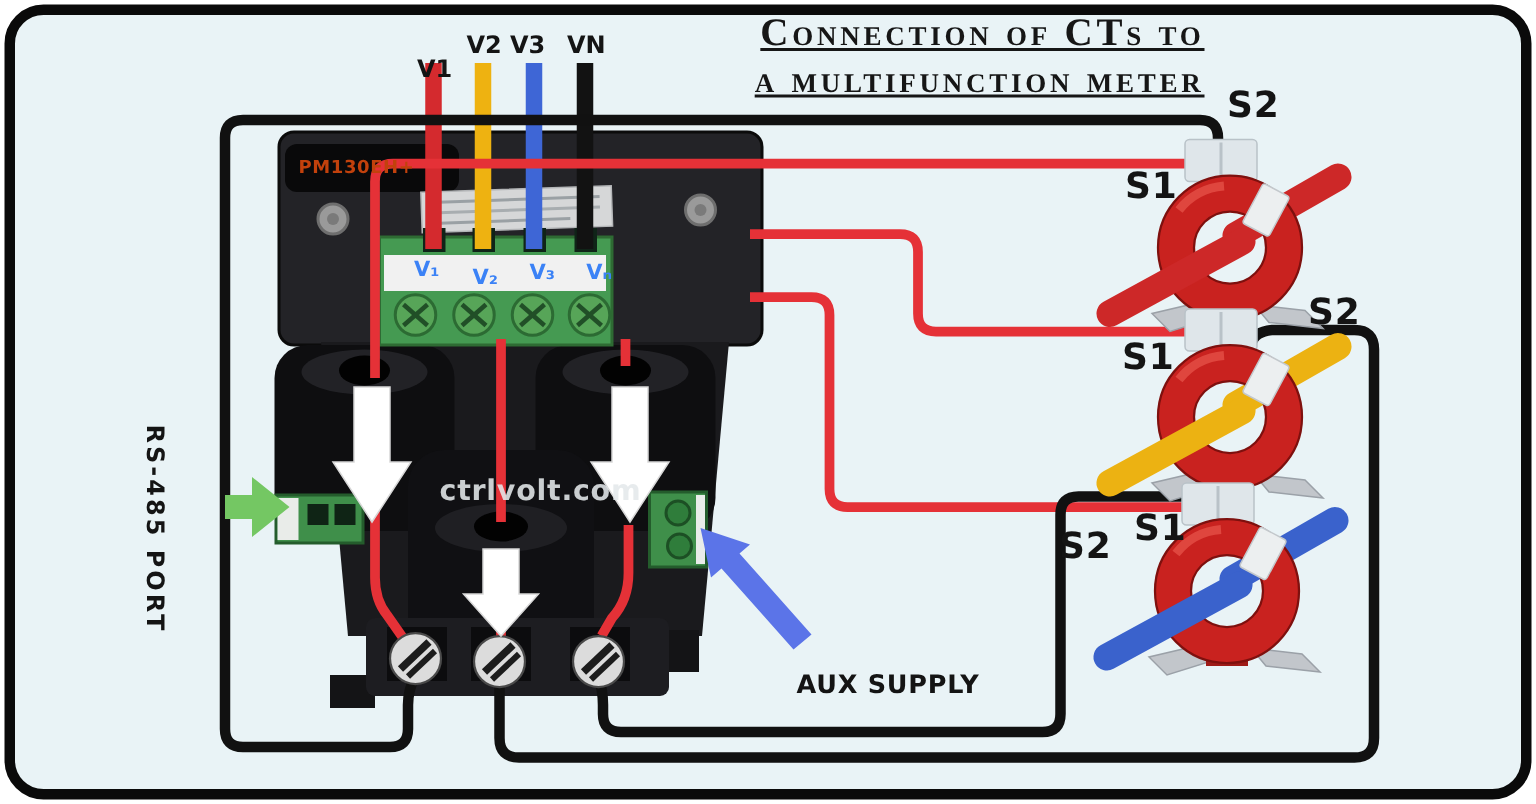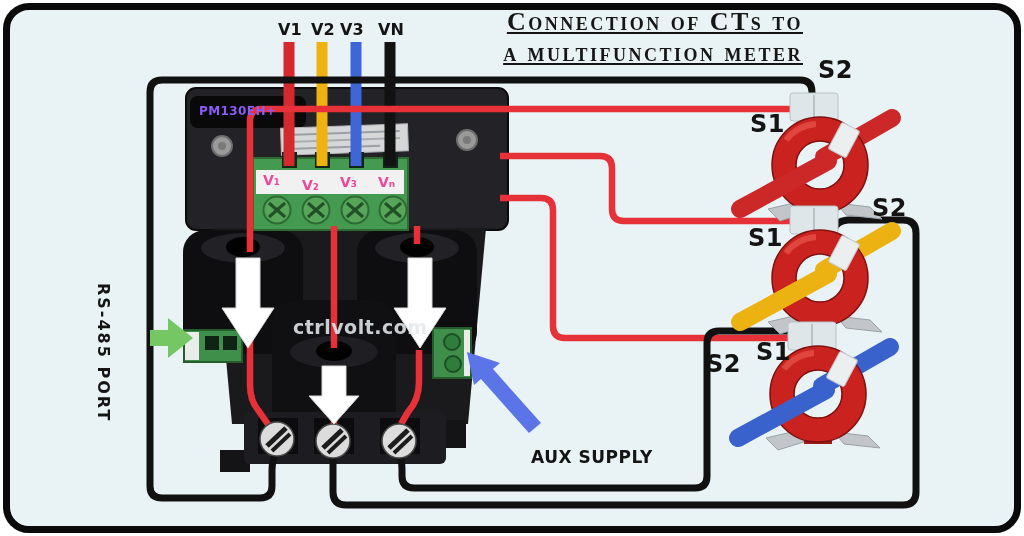--- a/index.html
+++ b/index.html
@@ -7,22 +7,22 @@
           font-family:"DejaVu Sans","Liberation Sans",sans-serif;}
   .frame{position:absolute;left:3px;top:3px;right:3px;bottom:3px;border:7px solid #0a0a0a;
          border-radius:26px;background:#e9f3f6;}
   svg{position:absolute;left:0;top:0;}
   .lbl{position:absolute;color:#141414;font-weight:bold;white-space:nowrap;}
   .title{position:absolute;left:433px;top:6px;width:370px;text-align:right;
          font-variant-caps:small-caps;font-weight:600;font-size:26px;line-height:31px;
          letter-spacing:2.5px;color:#161616;font-family:"Liberation Serif","DejaVu Serif",serif;text-decoration:underline;}
   .vtop{font-size:16px;}
   .s-lbl{font-size:24px;letter-spacing:0.5px;}
-  .term{font-size:14px;color:#ec4899;width:30px;text-align:left;}
-  .pm{color:#8b5cf6;font-size:12px;letter-spacing:0.4px;font-weight:bold;}
+  .term{font-size:14px;color:#3b82f6;width:30px;text-align:right;}
+  .pm{color:#c2410c;font-size:12px;letter-spacing:0.4px;font-weight:bold;}
   .wm{color:rgba(228,232,234,0.88);font-weight:600;font-size:19px;letter-spacing:0.5px;margin-top:36px;}
   .rs485{writing-mode:vertical-rl;text-orientation:mixed;font-size:16px;letter-spacing:2px;}
   .aux{font-size:17px;letter-spacing:0.5px;margin-top:28px;}
 </style>
 </head>
 <body>
 
 <div id="canvas">
   <div class="frame"></div>
 
@@ -216,21 +216,21 @@
 
     <polygon points="150,330 168,330 168,318 193,338 168,358 168,346 150,346" fill="#74c763"></polygon>
     <polygon points="541,423 493,369 500,363 467,352 474,385 481,379 529,433" fill="#5b74e8"></polygon>
   </svg>
 
   <div class="title">
     <div>Connection of CTs to</div>
     <div>a multifunction meter</div>
   </div>
 
-  <div class="lbl vtop" style="left:278px;top:20px;text-align:right;">V1</div>
+  <div class="lbl vtop" style="left:278px;top:36px;text-align:right;">V1</div>
   <div class="lbl vtop" style="left:311px;top:20px;">V2</div>
   <div class="lbl vtop" style="left:340px;top:20px;">V3</div>
   <div class="lbl vtop" style="left:378px;top:20px;">VN</div>
 
   <div class="lbl pm" style="left:199px;top:104px;">PM130EH+</div>
 
   <div class="lbl term" style="left:263px;top:172px;">V₁</div>
   <div class="lbl term" style="left:302px;top:177px;">V₂</div>
   <div class="lbl term" style="left:340px;top:174px;">V₃</div>
   <div class="lbl term" style="left:378px;top:174px;">Vₙ</div>

